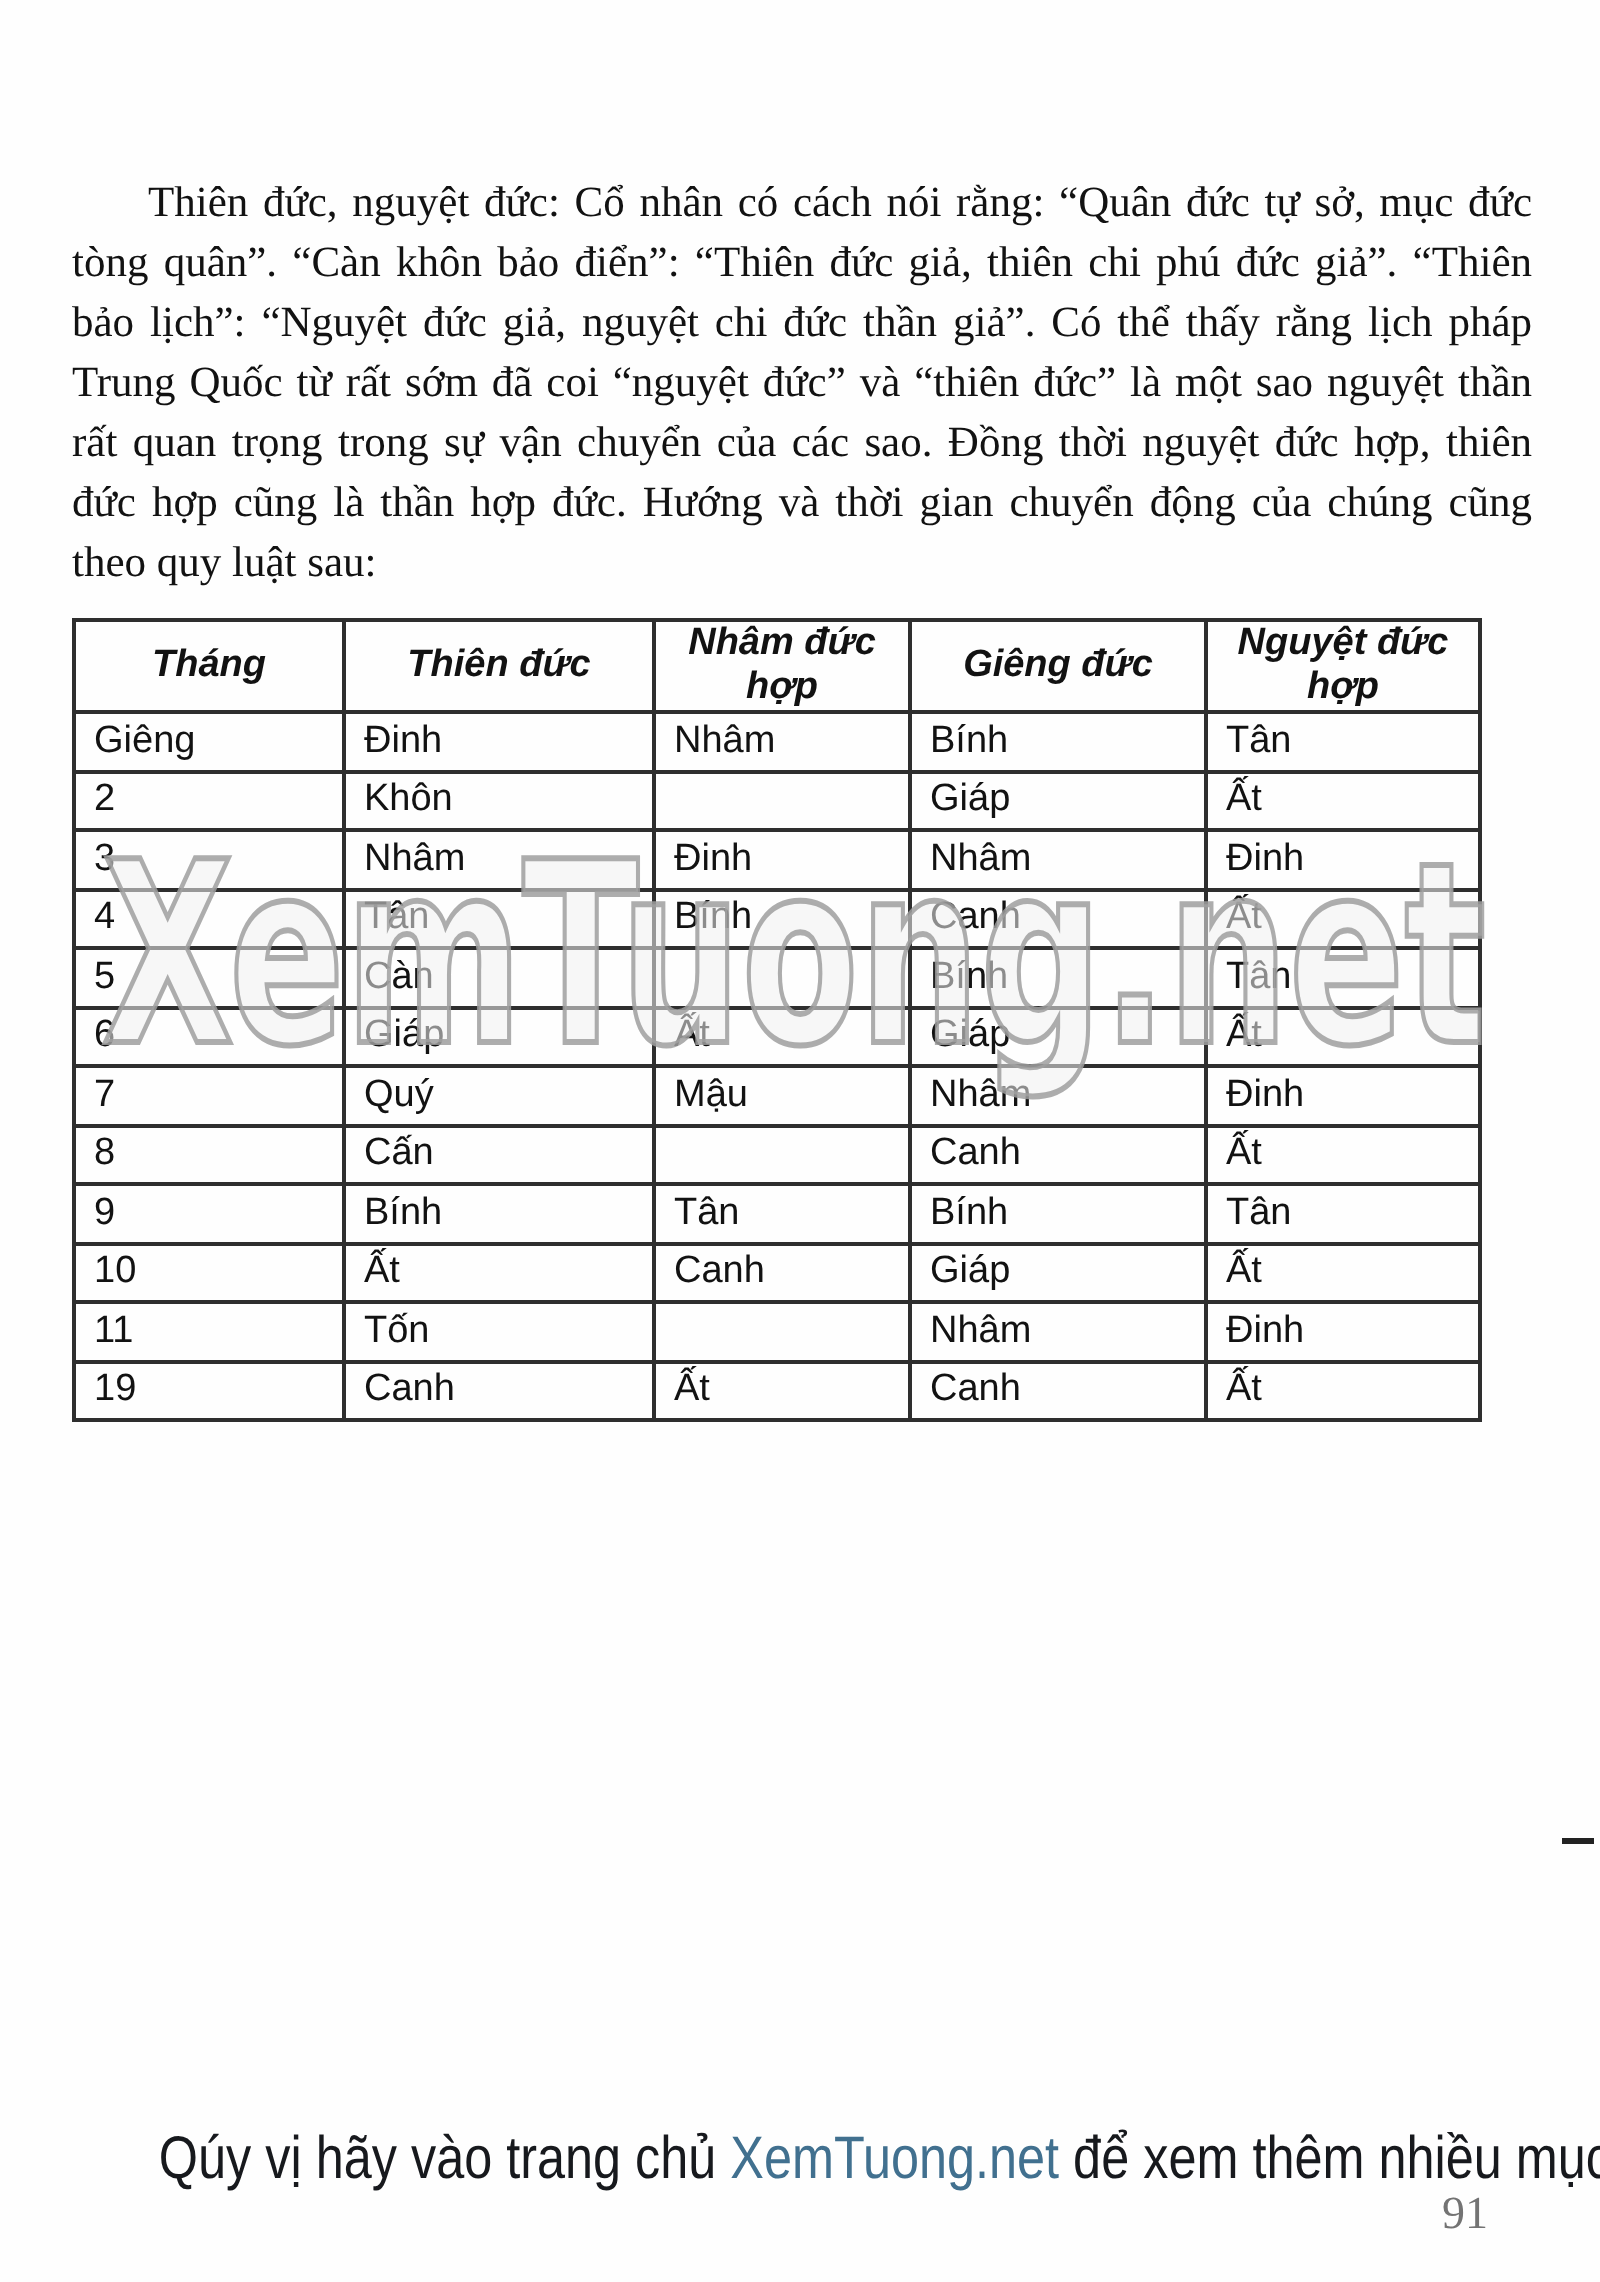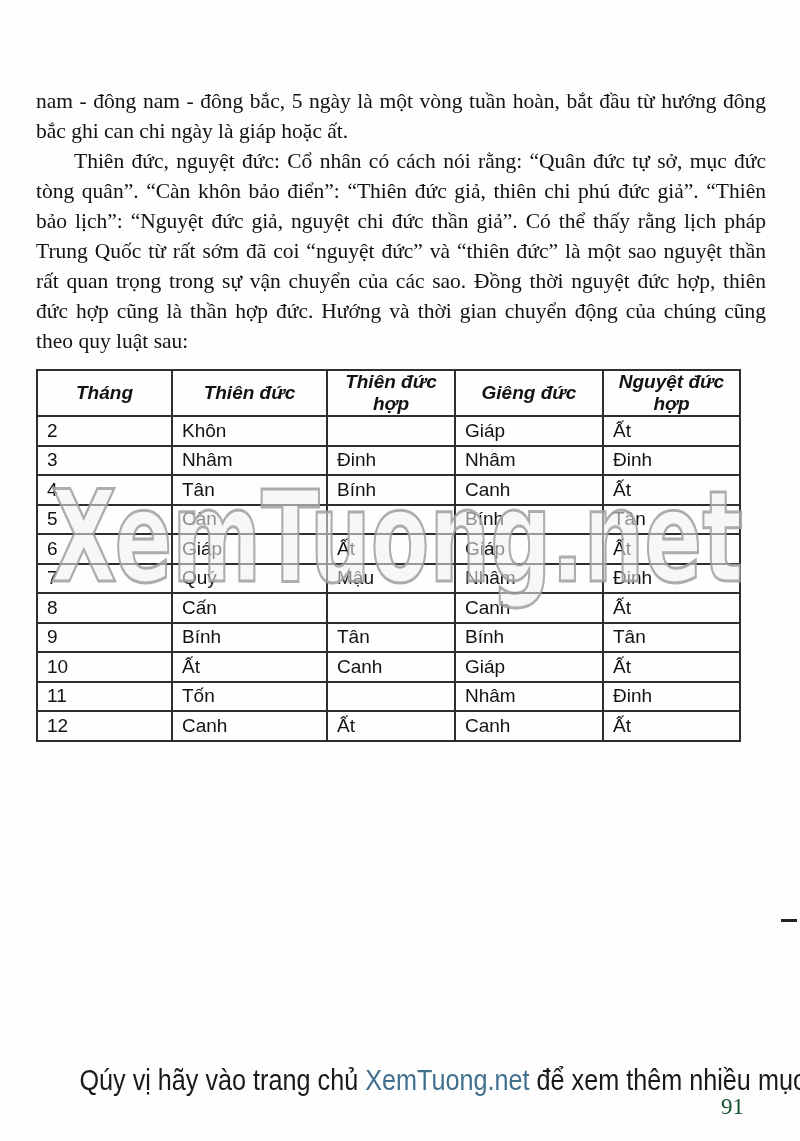--- a/index.html
+++ b/index.html
@@ -83,50 +83,56 @@
     transform: scaleX(0.84);
     transform-origin: 50% 50%;
     white-space: nowrap;
   }
   .footer-link { color: #41708f; }
   .page-num {
     position: absolute;
     top: 1094px; right: 56px;
     font-family: "Liberation Serif", serif;
     font-size: 23px;
-    color: #14532d;
+    color: #737373;
   }
 </style>
 </head>
 <body>
 
 <div class="page-content">
 
-  <p class="body-par">nam - đông nam - đông bắc, 5 ngày là một vòng tuần hoàn, bắt đầu từ hướng đông bắc ghi can chi ngày là giáp hoặc ất.</p>
   <p class="body-par par-indent">Thiên đức, nguyệt đức: Cổ nhân có cách nói rằng: “Quân đức tự sở, mục đức tòng quân”. “Càn khôn bảo điển”: “Thiên đức giả, thiên chi phú đức giả”. “Thiên bảo lịch”: “Nguyệt đức giả, nguyệt chi đức thần giả”. Có thể thấy rằng lịch pháp Trung Quốc từ rất sớm đã coi “nguyệt đức” và “thiên đức” là một sao nguyệt thần rất quan trọng trong sự vận chuyển của các sao. Đồng thời nguyệt đức hợp, thiên đức hợp cũng là thần hợp đức. Hướng và thời gian chuyển động của chúng cũng theo quy luật sau:</p>
 
   <div class="table-wrap">
     <table class="duc-table">
       <colgroup>
         <col style="width:135px">
           <col style="width:155px">
           <col style="width:128px">
           <col style="width:148px">
           <col style="width:137px">
       </colgroup>
       <thead>
         <tr>
           <th>Tháng</th>
           <th>Thiên đức</th>
-          <th>Thiên đức hợp</th>
+          <th>Nhâm đức hợp</th>
           <th>Giêng đức</th>
           <th>Nguyệt đức hợp</th>
         </tr>
       </thead>
       <tbody>
+        <tr>
+          <td>Giêng</td>
+          <td>Đinh</td>
+          <td>Nhâm</td>
+          <td>Bính</td>
+          <td>Tân</td>
+        </tr>
         <tr>
           <td>2</td>
           <td>Khôn</td>
           <td></td>
           <td>Giáp</td>
           <td>Ất</td>
         </tr>
         <tr>
           <td>3</td>
           <td>Nhâm</td>
@@ -184,21 +190,21 @@
           <td>Ất</td>
         </tr>
         <tr>
           <td>11</td>
           <td>Tốn</td>
           <td></td>
           <td>Nhâm</td>
           <td>Đinh</td>
         </tr>
         <tr>
-          <td>12</td>
+          <td>19</td>
           <td>Canh</td>
           <td>Ất</td>
           <td>Canh</td>
           <td>Ất</td>
         </tr>
       </tbody>
     </table>
 
     <svg class="watermark" viewBox="0 0 710 170" aria-hidden="true">
       <text x="355" y="115" text-anchor="middle" textLength="692" lengthAdjust="spacingAndGlyphs">XemTuong.net</text>

